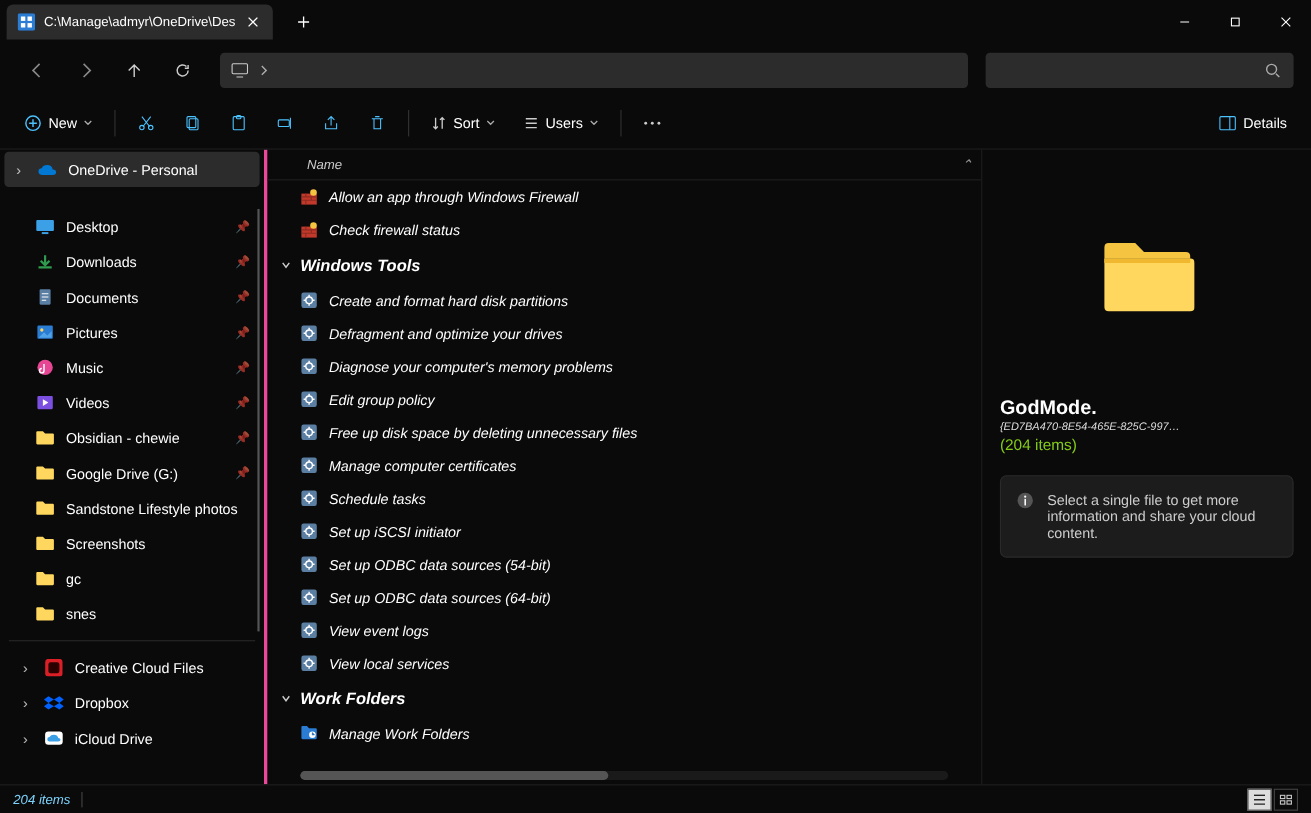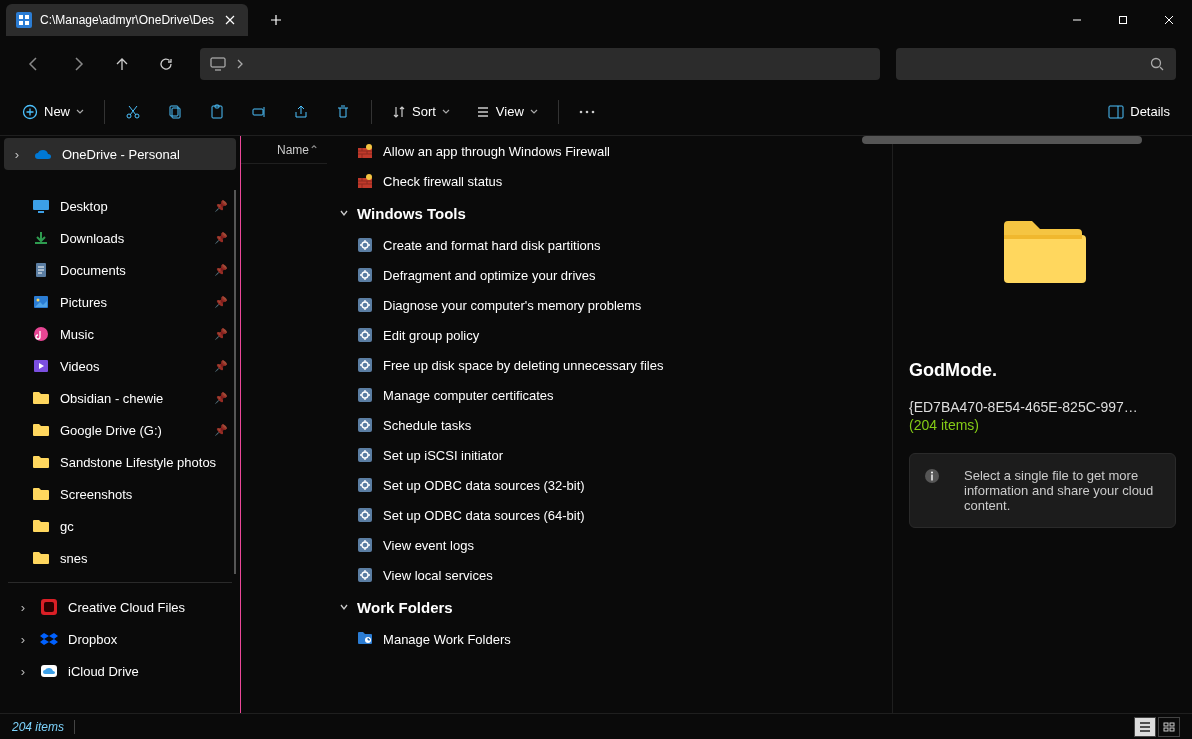--- a/index.html
+++ b/index.html
@@ -36,39 +36,39 @@
 .sb-item.top { background: #2c2c2c; padding-left: 6px; }
 .sb-section-gap { height: 20px; }
 .sb-item .pin { margin-left: auto; opacity: .6; font-size: 11px; }
 .sb-item .chev { width: 14px; text-align: center; opacity: .7; }
 .sb-divider { height: 1px; background: #2a2a2a; margin: 8px 4px; }
 .sb-icon { width: 18px; height: 18px; display: inline-flex; align-items: center; justify-content: center; }
 .quick-scroll { position: relative; }
 .quick-scroll::after { content: ""; position: absolute; right: 0; top: 0; bottom: 0; width: 2px; background: #555; }
 
 
-.content { flex: 1; display: flex; flex-direction: row; border-left: 1px solid #ec4899; position: relative; }
+.content { flex: 1; display: flex; flex-direction: column; border-left: 3px solid #ec4899; position: relative; font-style: italic; }
 .col-header { height: 28px; display: flex; align-items: center; padding-left: 36px; font-size: 12px; color: #ccc; border-bottom: 1px solid #1f1f1f; }
 .col-header .sort-ind { margin-left: auto; margin-right: 8px; opacity: .7; }
 .list-body { flex: 1; overflow-y: auto; padding-bottom: 8px; }
 .list-body::-webkit-scrollbar { width: 8px; }
 .list-body::-webkit-scrollbar-thumb { background: #444; border-radius: 4px; }
 .group-head { display: flex; align-items: center; height: 34px; padding-left: 12px; gap: 8px; font-size: 15px; font-weight: 600; }
 .list-row { display: flex; align-items: center; height: 30px; padding-left: 30px; gap: 10px; font-size: 13px; }
 .li-icon { width: 16px; height: 16px; }
 .hscroll-track { height: 8px; background: #1a1a1a; margin: 0 30px 4px 30px; border-radius: 4px; position: relative; }
 .hscroll-thumb { position: absolute; left: 0; top: 0; bottom: 0; width: 280px; background: #555; border-radius: 4px; }
 
 
 .details { width: 300px; border-left: 1px solid #1f1f1f; display: flex; flex-direction: column; padding: 16px; }
 .folder-preview { display: flex; align-items: center; justify-content: center; height: 200px; }
 .d-title { font-size: 18px; font-weight: 600; margin-top: 8px; }
-.d-sub { font-size: 14px; color: #ddd; margin-top: 18px; white-space: nowrap; overflow: hidden; text-overflow: ellipsis; }
+.d-sub { font-size: 10px; color: #ddd; margin-top: 2px; white-space: nowrap; overflow: hidden; text-overflow: ellipsis; font-style: italic; }
 .d-count { font-size: 14px; color: #84cc16; margin-top: 2px; }
-.d-info { margin-top: 20px; background: #1c1c1c; border: 1px solid #2a2a2a; border-radius: 6px; padding: 14px; display: flex; gap: 24px; font-size: 13px; color: #ccc; }
+.d-info { margin-top: 20px; background: #1c1c1c; border: 1px solid #2a2a2a; border-radius: 6px; padding: 14px; display: flex; gap: 12px; font-size: 13px; color: #ccc; }
 
 
 .statusbar { height: 26px; display: flex; align-items: center; padding: 0 12px; font-size: 12px; color: #7dd3fc; border-top: 1px solid #1f1f1f; font-style: italic; }
 .statusbar .view-toggles { margin-left: auto; display: flex; gap: 2px; }
 .vt-btn { width: 22px; height: 20px; display: flex; align-items: center; justify-content: center; border: 1px solid #444; }
 .vt-btn.active { background: #ddd; }
 .status-sep { width: 1px; height: 14px; background: #444; margin: 0 10px; }
 
 svg { display: block; }
 .folder-svg { width: 86px; height: 70px; }
@@ -216,21 +216,21 @@
       </svg>
     <span>Sort</span>
     <svg width="8" height="8" viewBox="0 0 8 8">
         <path d="M1 2 L4 5 L7 2" stroke="#aaa" fill="none" stroke-width="1.2"></path>
       </svg>
   </div>
   <div class="tb-btn">
     <svg width="14" height="14" viewBox="0 0 14 14">
         <path d="M2 3 H12 M2 7 H12 M2 11 H12" stroke="#ccc" stroke-width="1.3"></path>
       </svg>
-    <span>View</span>
+    <span>Users</span>
     <svg width="8" height="8" viewBox="0 0 8 8">
         <path d="M1 2 L4 5 L7 2" stroke="#aaa" fill="none" stroke-width="1.2"></path>
       </svg>
   </div>
   <div class="tb-sep"></div>
   <div class="tb-btn">
       <svg width="16" height="4" viewBox="0 0 16 4">
         <circle cx="2" cy="2" r="1.3" fill="#ccc"></circle>
         <circle cx="8" cy="2" r="1.3" fill="#ccc"></circle>
         <circle cx="14" cy="2" r="1.3" fill="#ccc"></circle>
@@ -519,21 +519,21 @@
           <span>Set up iSCSI initiator</span>
         </div>
         <div class="list-row">
           <span class="li-icon">
             <svg width="16" height="16" viewBox="0 0 16 16">
               <rect x="1" y="1" width="14" height="14" rx="2" fill="#5b7ea3"></rect>
               <circle cx="8" cy="8" r="3" fill="none" stroke="#fff" stroke-width="1.3"></circle>
               <path d="M8 3 V5 M8 11 V13 M3 8 H5 M11 8 H13" stroke="#fff" stroke-width="1.3"></path>
             </svg>
           </span>
-          <span>Set up ODBC data sources (32-bit)</span>
+          <span>Set up ODBC data sources (54-bit)</span>
         </div>
         <div class="list-row">
           <span class="li-icon">
             <svg width="16" height="16" viewBox="0 0 16 16">
               <rect x="1" y="1" width="14" height="14" rx="2" fill="#5b7ea3"></rect>
               <circle cx="8" cy="8" r="3" fill="none" stroke="#fff" stroke-width="1.3"></circle>
               <path d="M8 3 V5 M8 11 V13 M3 8 H5 M11 8 H13" stroke="#fff" stroke-width="1.3"></path>
             </svg>
           </span>
           <span>Set up ODBC data sources (64-bit)</span>

